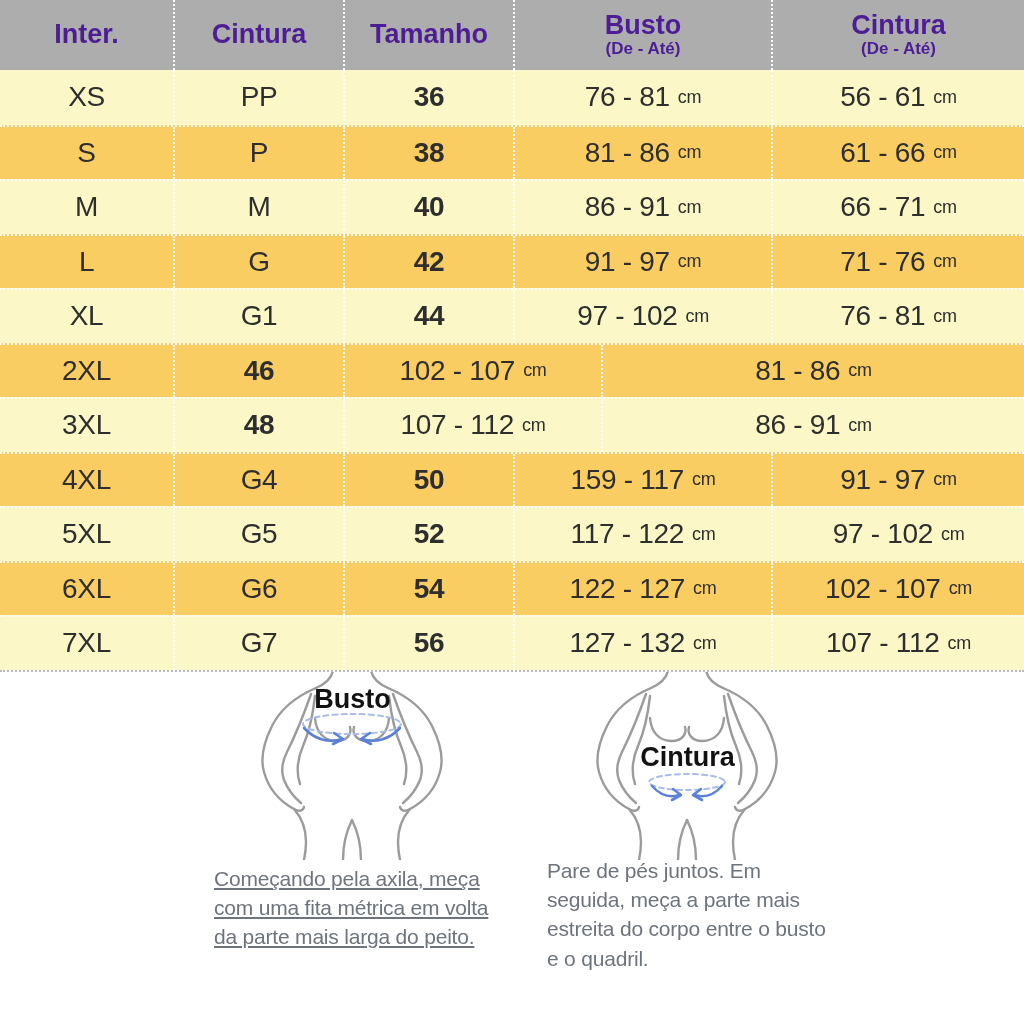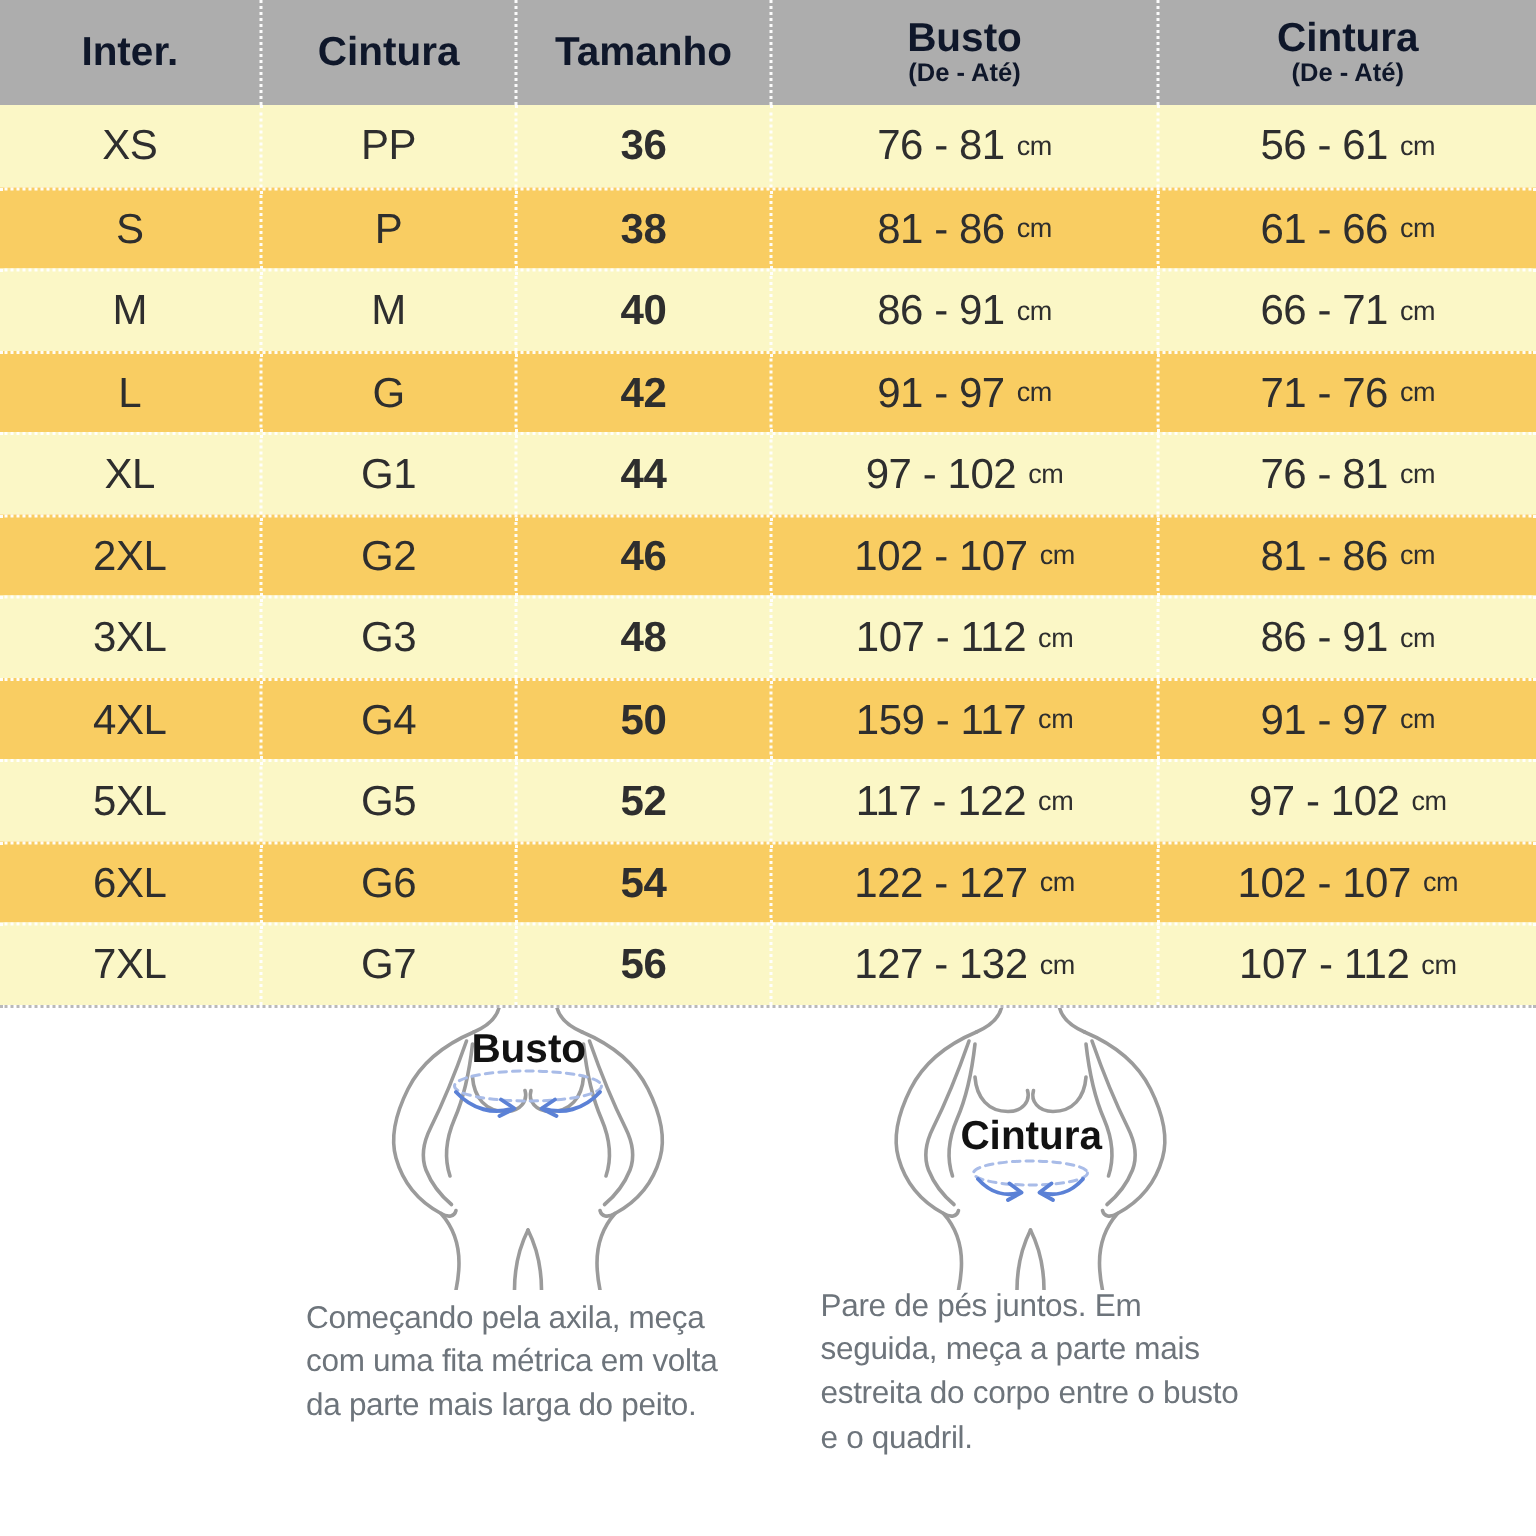--- a/index.html
+++ b/index.html
@@ -13,21 +13,21 @@
        font-family:"Liberation Sans",sans-serif;color:var(--ink);}
   .page{position:relative;width:1024px;height:1024px;overflow:hidden;background:#fff;}
 
   
   .size-table{width:1024px;border-bottom:2px dotted var(--table-edge);}
   .title-bar{height:54px;background:var(--gray);display:flex;align-items:center;
              justify-content:center;font-weight:700;font-size:31px;letter-spacing:-.3px;
              color:#2b2b2b;border-bottom:2px dotted var(--divider);}
   .header-row{height:70px;background:var(--gray);display:flex;}
   .header-cell{display:flex;flex-direction:column;align-items:center;justify-content:center;
-               font-weight:700;font-size:27px;line-height:1.08;color:#0f172a;}
+               font-weight:700;font-size:27px;line-height:1.08;color:#4c1d95;}
   .header-cell .sub{font-size:17px;font-weight:700;}
   .t-body{border-top:0;}
   .t-row{height:54.5px;display:flex;background:var(--light);}
   .t-row.alt{background:var(--gold);}
   .t-row + .t-row{border-top:2px dotted var(--divider);}
   .t-cell{display:flex;align-items:baseline;justify-content:center;
           font-size:28px;letter-spacing:-.3px;gap:8px;align-items:center;}
   .t-cell + .t-cell{border-left:2px dotted var(--divider);}
   .header-cell + .header-cell{border-left:2px dotted var(--divider);}
   .t-cell.bold{font-weight:700;}
@@ -37,21 +37,21 @@
   
   .measure-section{position:relative;width:1024px;height:298px;background:#fff;}
   .figure-block{position:absolute;top:0;width:215px;height:188px;}
   #fig-0{left:245px;} #fig-1{left:580px;}
   .figure-block svg{display:block;width:215px;height:188px;}
   .fig-label{position:absolute;left:50%;transform:translateX(-50%);
              font-weight:700;font-size:27px;color:#121212;white-space:nowrap;}
   #fig-0 .fig-label{top:12px;} #fig-1 .fig-label{top:70px;}
   .caption{position:absolute;color:var(--cap);font-size:21px;line-height:1.4;
            white-space:pre-line;letter-spacing:-.2px;}
-  #cap-0{left:204px;top:192px;width:340px;}
+  #cap-0{left:214px;top:192px;width:340px;text-decoration:underline;}
   #cap-1{left:547px;top:184px;width:380px;}
 </style>
 </head>
 <body>
 
 <div class="page">
 
   <div class="size-table">
     <div class="header-row">
         <div class="header-cell c0">
@@ -165,41 +165,35 @@
           </div>
           <div class="t-cell c4">
             <span>76 - 81</span>
             <span class="unit">cm</span>
           </div>
         </div>
         <div class="t-row alt">
           <div class="t-cell c0">
             <span>2XL</span>
           </div>
-          <div class="t-cell c1">
-            <span>G2</span>
-          </div>
           <div class="t-cell c2 bold">
             <span>46</span>
           </div>
           <div class="t-cell c3">
             <span>102 - 107</span>
             <span class="unit">cm</span>
           </div>
           <div class="t-cell c4">
             <span>81 - 86</span>
             <span class="unit">cm</span>
           </div>
         </div>
         <div class="t-row">
           <div class="t-cell c0">
             <span>3XL</span>
-          </div>
-          <div class="t-cell c1">
-            <span>G3</span>
           </div>
           <div class="t-cell c2 bold">
             <span>48</span>
           </div>
           <div class="t-cell c3">
             <span>107 - 112</span>
             <span class="unit">cm</span>
           </div>
           <div class="t-cell c4">
             <span>86 - 91</span>

